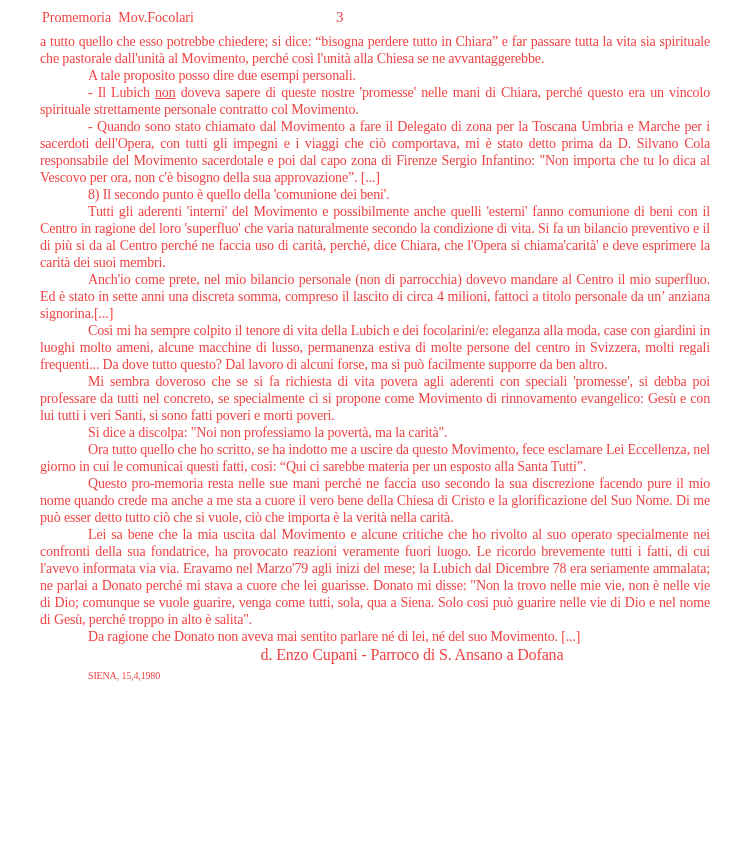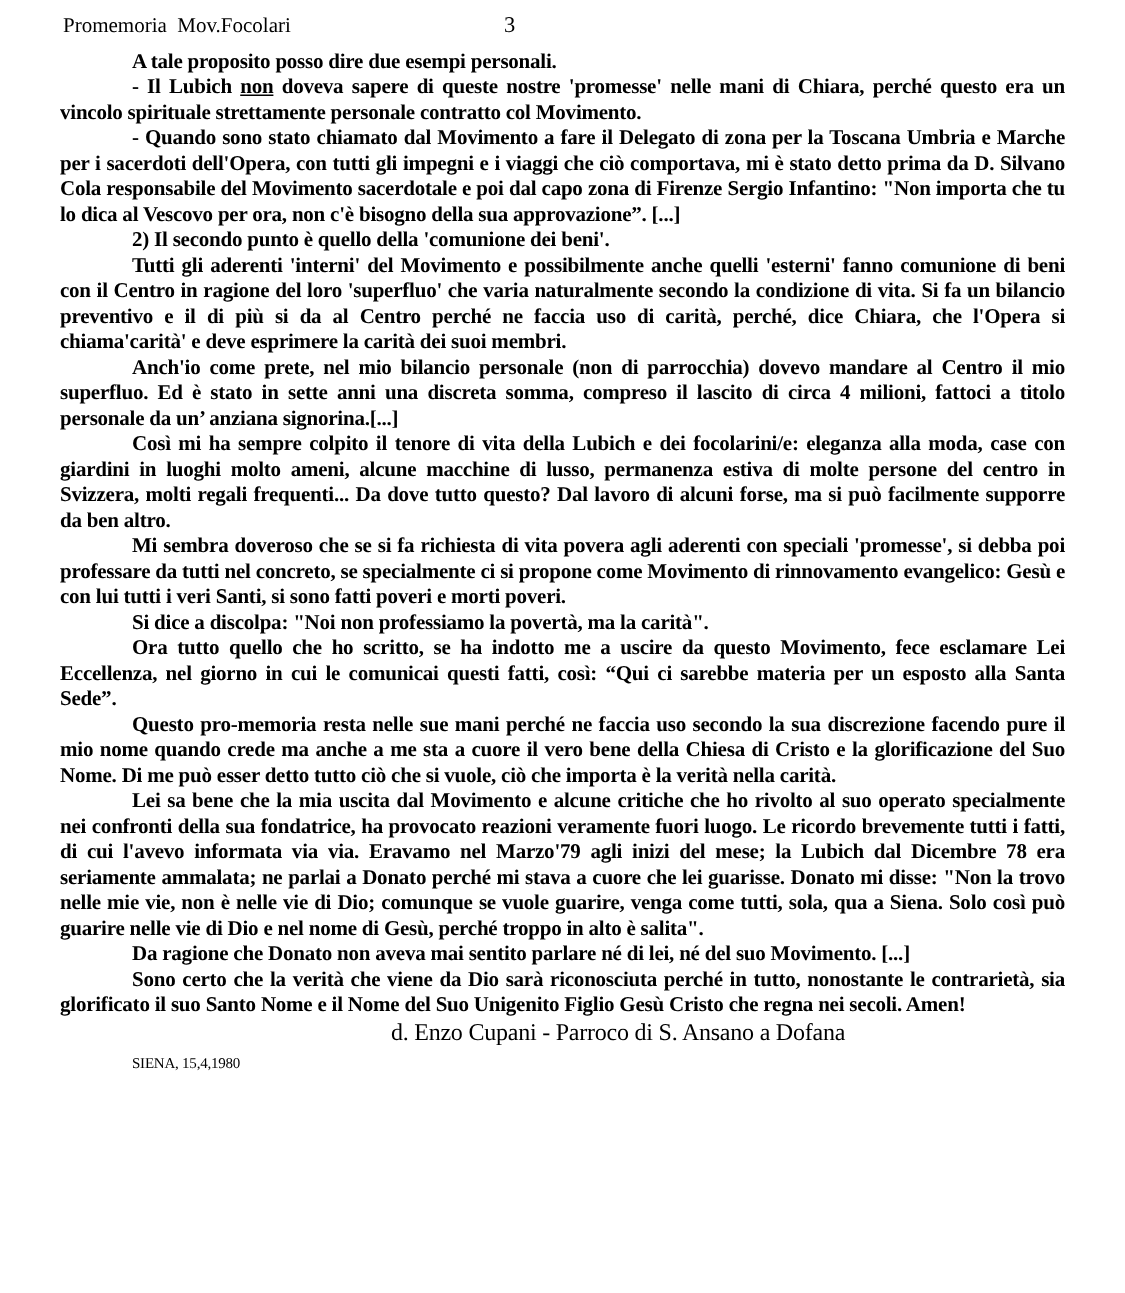--- a/index.html
+++ b/index.html
@@ -5,21 +5,21 @@
   html, body {
     margin: 0;
     padding: 0;
     background: #ffffff;
   }
   .page {
     position: relative;
     width: 750px;
     height: 862px;
     background: #ffffff;
-    color: #000000;
+    color: #ef4444;
     font-family: "Liberation Serif", "DejaVu Serif", serif;
     overflow: hidden;
   }
   .header {
     position: relative;
     height: 33px;
   }
   .hdr-title {
     position: absolute;
     left: 42px;
@@ -39,21 +39,20 @@
   }
   .para {
     margin: 0;
     font-size: 14px;
     line-height: 17px;
     text-align: justify;
     letter-spacing: -0.15px;
   }
   .para.indent {
     text-indent: 48px;
-    font-weight: bold;
   }
   .u {
     text-decoration: underline;
   }
   .signature {
     margin: 1px 0 0 0;
     width: 670px;
     font-size: 16px;
     line-height: 17px;
     text-align: center;
@@ -70,32 +69,32 @@
 </style>
 </head>
 <body>
 
 <div class="page">
   <div class="header">
     <span class="hdr-title">Promemoria  Mov.Focolari</span>
     <span class="hdr-page">3</span>
   </div>
   <div class="doc-body" id="paragraphs">
+      <p class="para"><span>a tutto quello che esso potrebbe chiedere; si dice: “bisogna perdere tutto in Chiara” e far passare tutta la vita sia spirituale che pastorale dall'unità al Movimento, perché così l'unità alla Chiesa se ne avvantaggerebbe.</span></p>
       <p class="para indent"><span>A tale proposito posso dire due esempi personali.</span></p>
       <p class="para indent"><span>- Il Lubich </span><span class="u">non</span><span> doveva sapere di queste nostre 'promesse' nelle mani di Chiara, perché questo era un vincolo spirituale strettamente personale contratto col Movimento.</span></p>
       <p class="para indent"><span>- Quando sono stato chiamato dal Movimento a fare il Delegato di zona per la Toscana Umbria e Marche per i sacerdoti dell'Opera, con tutti gli impegni e i viaggi che ciò comportava, mi è stato detto prima da D. Silvano Cola responsabile del Movimento sacerdotale e poi dal capo zona di Firenze Sergio Infantino: "Non importa che tu lo dica al Vescovo per ora, non c'è bisogno della sua approvazione”. [...]</span></p>
-      <p class="para indent"><span>2) Il secondo punto è quello della 'comunione dei beni'.</span></p>
+      <p class="para indent"><span>8) Il secondo punto è quello della 'comunione dei beni'.</span></p>
       <p class="para indent"><span>Tutti gli aderenti 'interni' del Movimento e possibilmente anche quelli 'esterni' fanno comunione di beni con il Centro in ragione del loro 'superfluo' che varia naturalmente secondo la condizione di vita. Si fa un bilancio preventivo e il di più si da al Centro perché ne faccia uso di carità, perché, dice Chiara, che l'Opera si chiama'carità' e deve esprimere la carità dei suoi membri.</span></p>
       <p class="para indent"><span>Anch'io come prete, nel mio bilancio personale (non di parrocchia) dovevo mandare al Centro il mio superfluo. Ed è stato in sette anni una discreta somma, compreso il lascito di circa 4 milioni, fattoci a titolo personale da un’ anziana signorina.[...]</span></p>
       <p class="para indent"><span>Così mi ha sempre colpito il tenore di vita della Lubich e dei focolarini/e: eleganza alla moda, case con giardini in luoghi molto ameni, alcune macchine di lusso, permanenza estiva di molte persone del centro in Svizzera, molti regali frequenti... Da dove tutto questo? Dal lavoro di alcuni forse, ma si può facilmente supporre da ben altro.</span></p>
       <p class="para indent"><span>Mi sembra doveroso che se si fa richiesta di vita povera agli aderenti con speciali 'promesse', si debba poi professare da tutti nel concreto, se specialmente ci si propone come Movimento di rinnovamento evangelico: Gesù e con lui tutti i veri Santi, si sono fatti poveri e morti poveri.</span></p>
       <p class="para indent"><span>Si dice a discolpa: "Noi non professiamo la povertà, ma la carità".</span></p>
-      <p class="para indent"><span>Ora tutto quello che ho scritto, se ha indotto me a uscire da questo Movimento, fece esclamare Lei Eccellenza, nel giorno in cui le comunicai questi fatti, così: “Qui ci sarebbe materia per un esposto alla Santa Sede”.</span></p>
+      <p class="para indent"><span>Ora tutto quello che ho scritto, se ha indotto me a uscire da questo Movimento, fece esclamare Lei Eccellenza, nel giorno in cui le comunicai questi fatti, così: “Qui ci sarebbe materia per un esposto alla Santa Tutti”.</span></p>
       <p class="para indent"><span>Questo pro-memoria resta nelle sue mani perché ne faccia uso secondo la sua discrezione facendo pure il mio nome quando crede ma  anche a me sta a cuore il vero bene della Chiesa di Cristo e la glorificazione del Suo Nome. Di me può esser detto tutto ciò che si vuole, ciò che importa è la verità nella carità.</span></p>
       <p class="para indent"><span>Lei sa bene che la mia uscita dal Movimento e alcune critiche che ho rivolto al suo operato specialmente nei confronti della sua fondatrice, ha provocato reazioni veramente fuori luogo. Le ricordo brevemente tutti i fatti, di cui l'avevo informata via via. Eravamo nel Marzo'79 agli inizi del mese; la Lubich dal Dicembre 78 era seriamente ammalata; ne parlai a Donato perché mi stava a cuore che lei guarisse. Donato mi disse: "Non la trovo nelle mie vie, non è nelle vie di Dio; comunque se vuole guarire, venga come tutti, sola, qua a Siena. Solo così può guarire nelle vie di Dio e nel nome di Gesù, perché troppo in alto è salita".</span></p>
       <p class="para indent"><span>Da ragione che Donato non aveva mai sentito parlare né di lei, né del suo Movimento. [...]</span></p>
-      <p class="para indent"><span>Sono certo che la verità che viene da Dio sarà riconosciuta perché in  tutto, nonostante le contrarietà, sia glorificato il suo Santo Nome e il Nome del Suo Unigenito Figlio Gesù Cristo che regna nei secoli. Amen!</span></p>
     </div>
   <div class="doc-body">
     <p class="signature">d. Enzo Cupani - Parroco di S. Ansano a Dofana</p>
     <p class="dateline">SIENA, 15,4,1980</p>
   </div>
 </div>
 
 </body></html>

